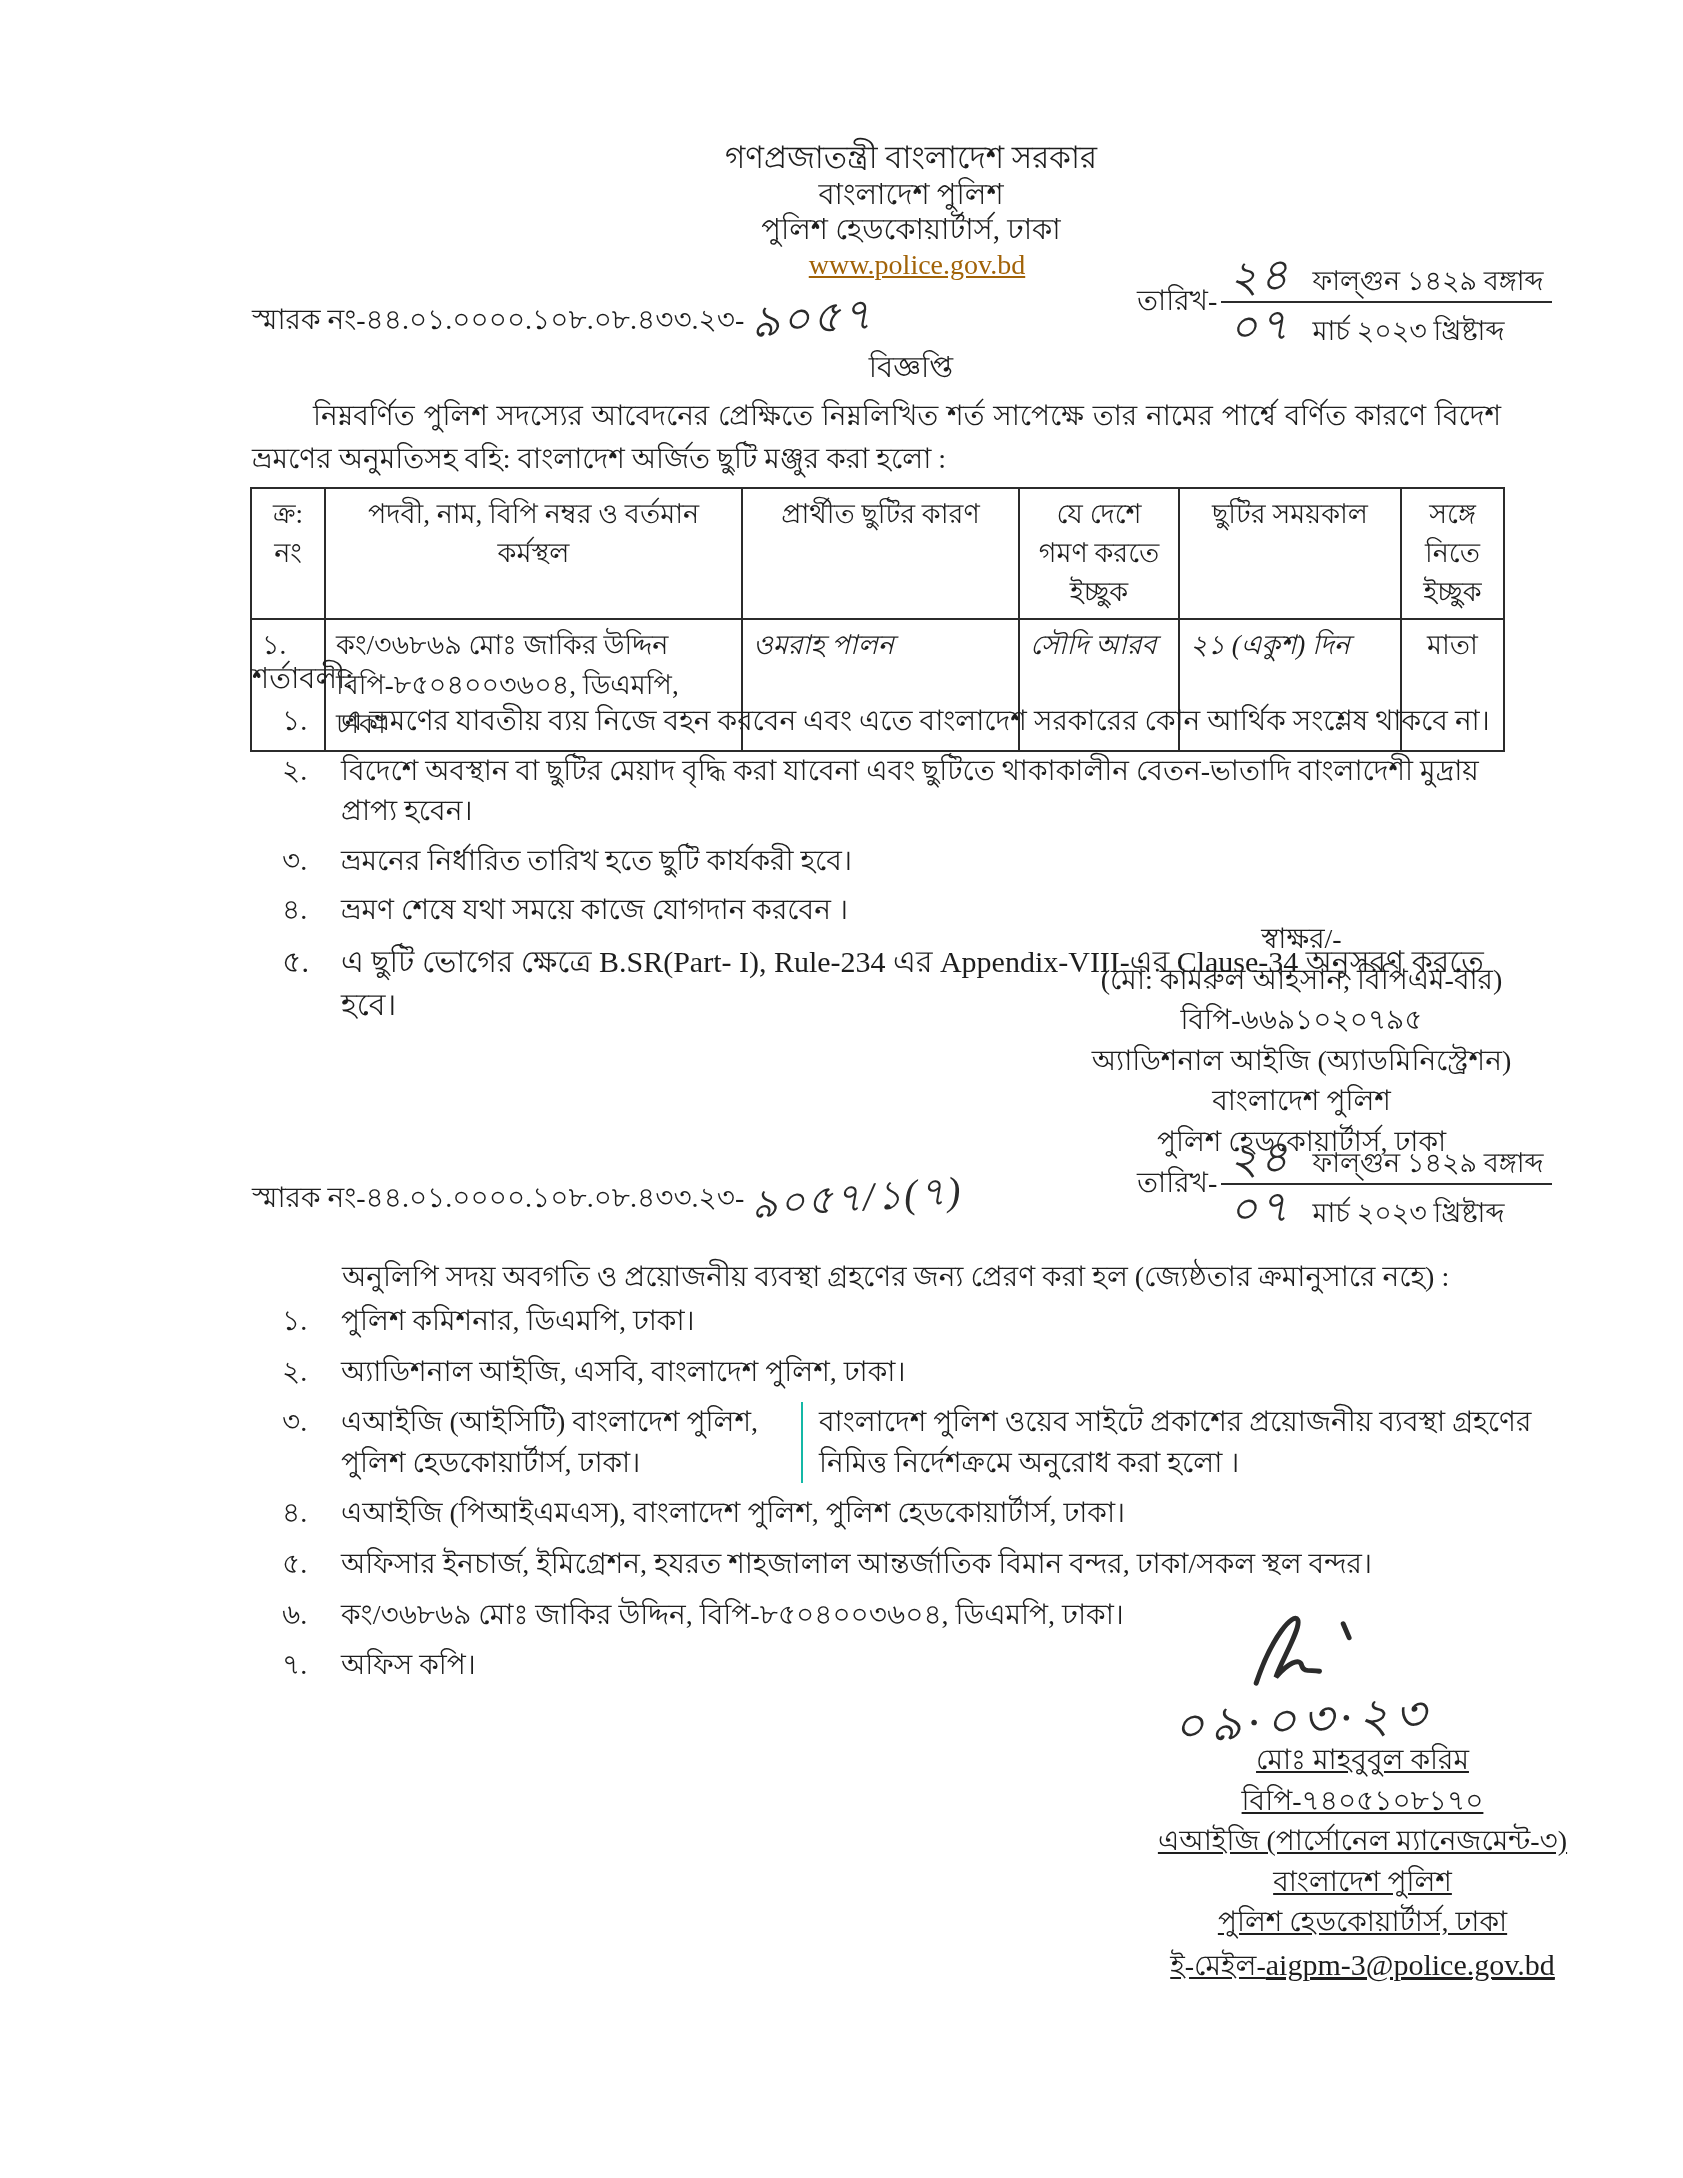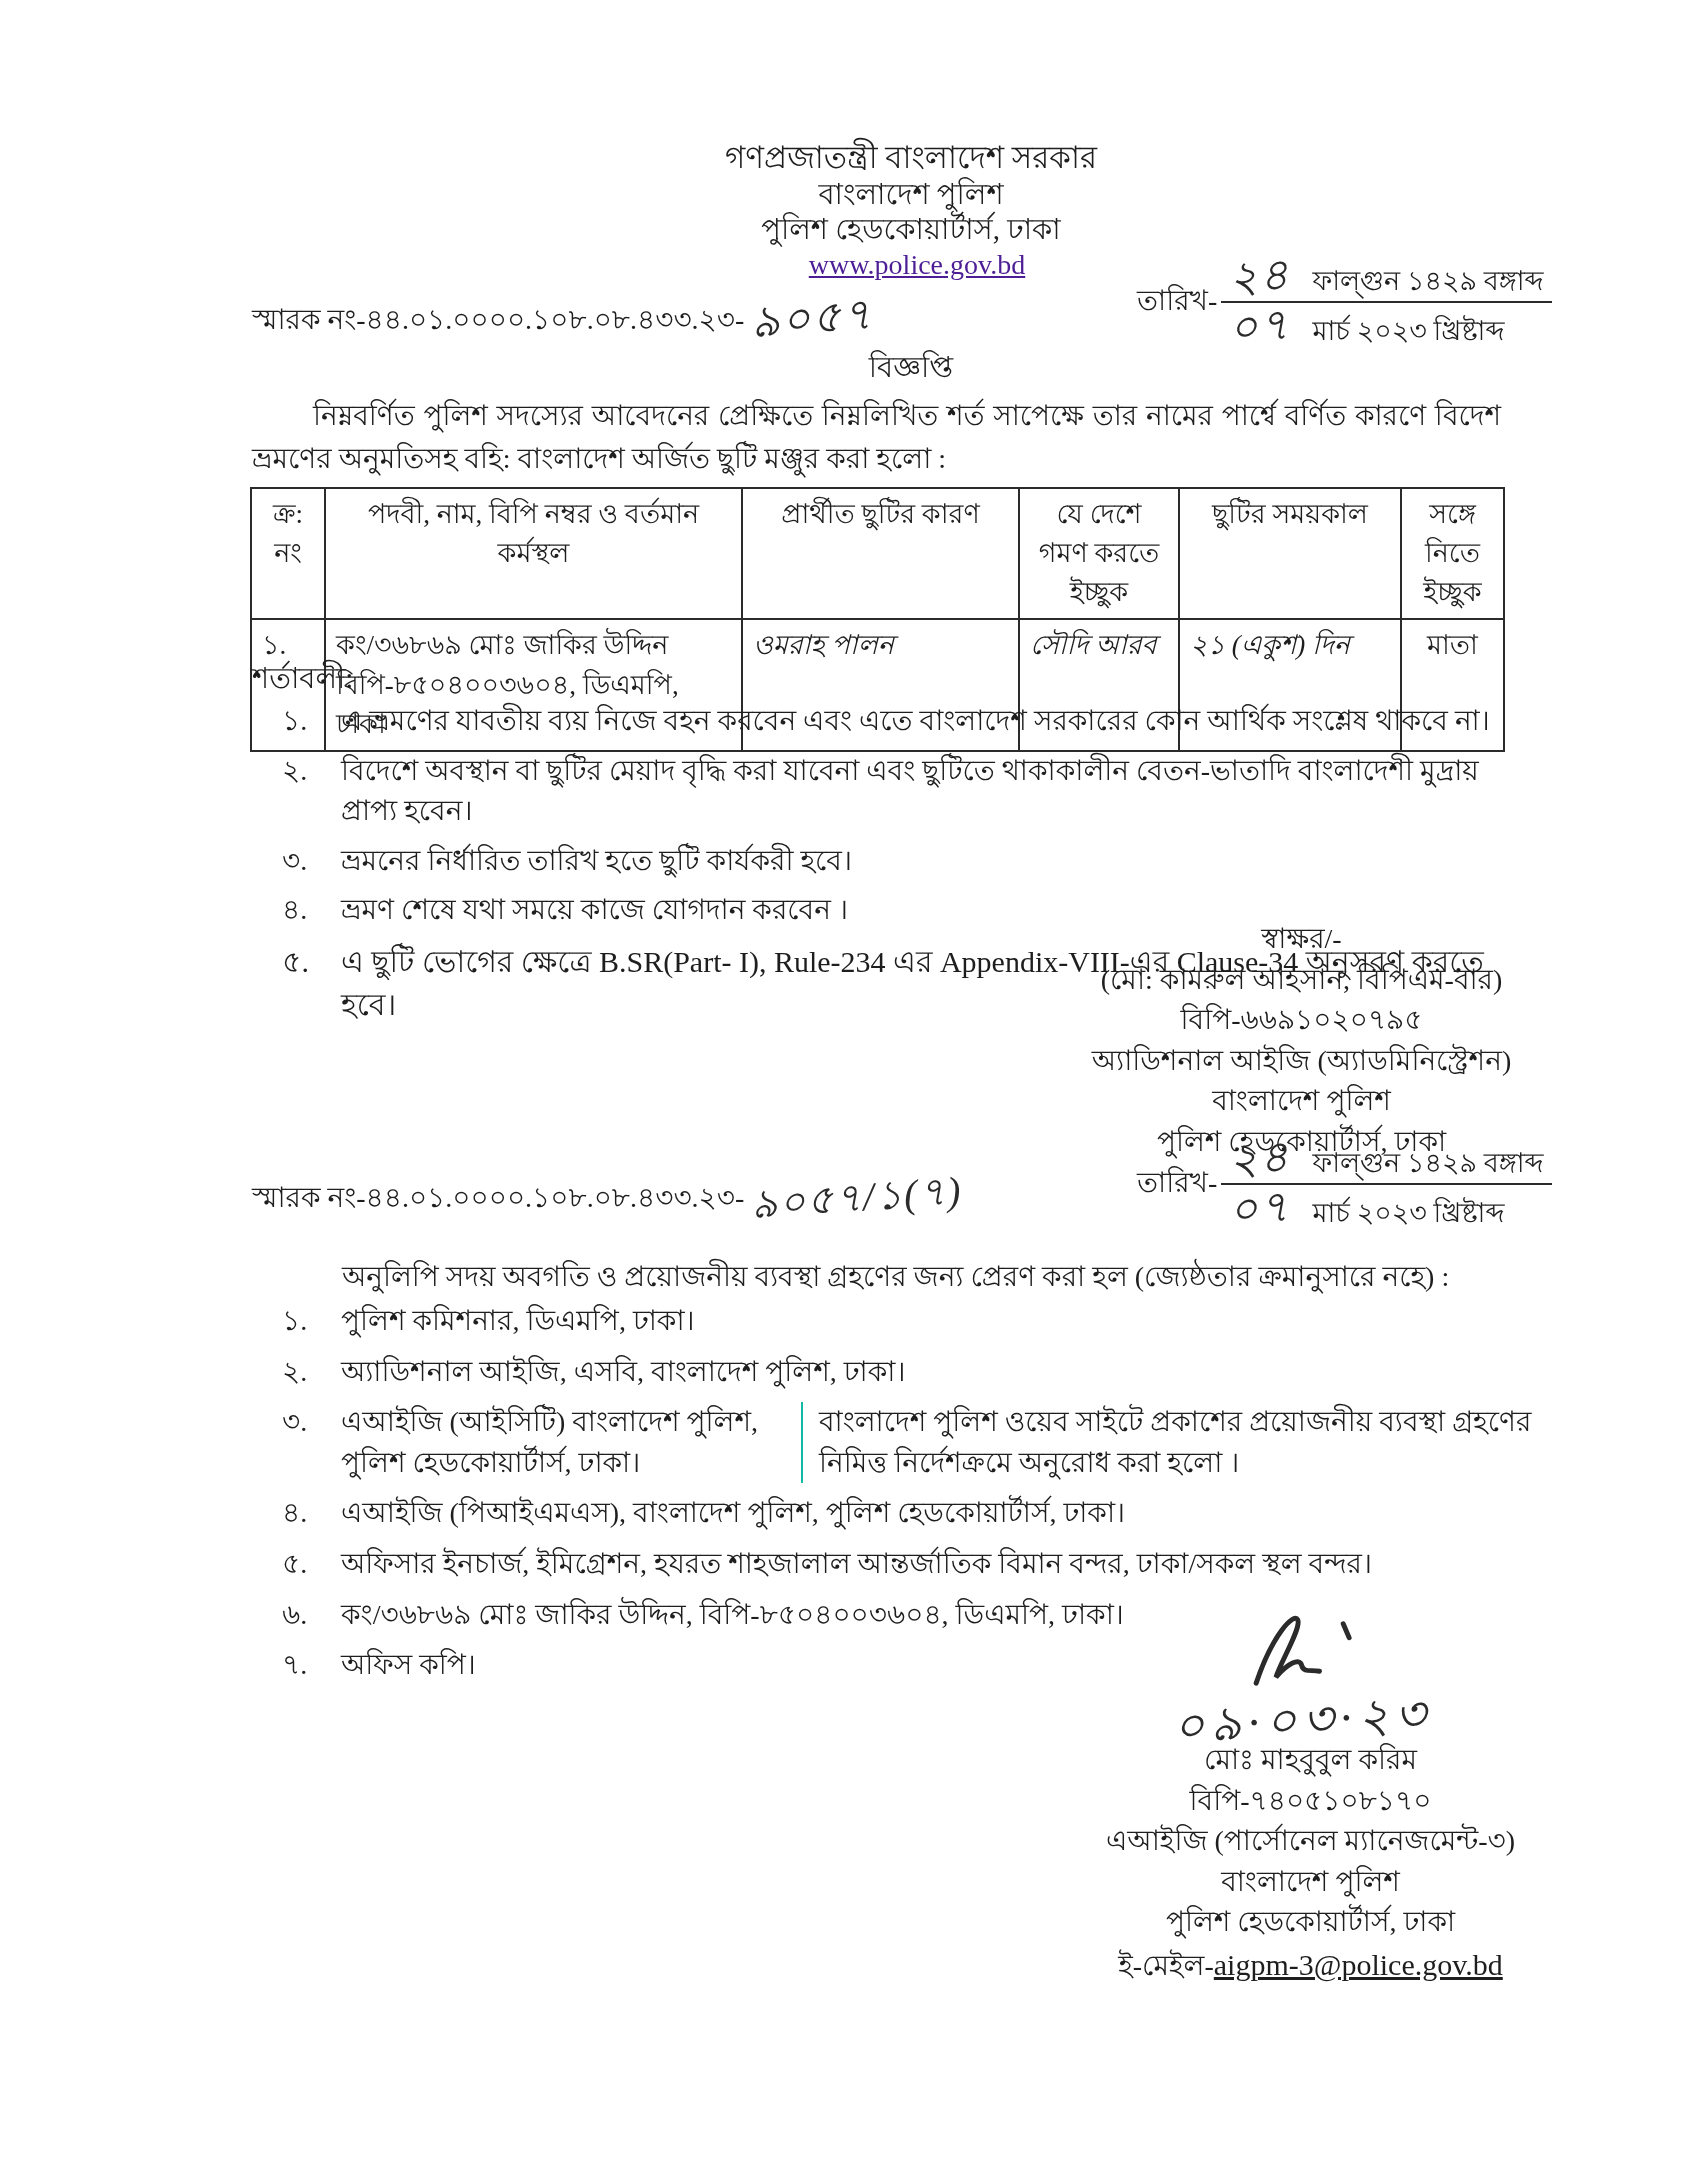--- a/index.html
+++ b/index.html
@@ -7,21 +7,21 @@
     position:relative;width:1683px;height:2178px;background:#ffffff;
     font-family:"Liberation Serif","DejaVu Serif",serif;
     color:#1e1e1e;overflow:hidden;margin:0 auto;
   }
   .abs{position:absolute;}
   
   .header-block{left:416px;top:139px;width:990px;text-align:center;line-height:1.22;}
   .header-block .l1{font-size:31px;}
   .header-block .l2,.header-block .l3{font-size:29px;}
   .header-block .site{font-size:28px;font-family:"Liberation Serif",serif;}
-  .header-block .site a{color:#4c1d95;text-decoration:underline;margin-left:12px;}
+  .header-block .site a{color:#a16207;text-decoration:underline;margin-left:12px;}
   
   .logo-box{left:1366px;top:145px;width:188px;height:121px;}
   
   .memo-line{left:252px;top:293px;font-size:28px;white-space:nowrap;}
   .memo-line2{left:252px;top:1174px;font-size:28px;white-space:nowrap;}
   .hw{font-style:italic;font-size:44px;line-height:1;display:inline-block;
       transform:rotate(-4deg);font-weight:400;color:#2b2b2b;letter-spacing:2px;
       position:relative;top:4px;}
   .hw-small{font-size:40px;}
   .date-block{display:flex;align-items:center;gap:4px;}
@@ -49,21 +49,21 @@
   td.c{text-align:left;font-style:italic;}
   td.mid{vertical-align:middle;text-align:center;}
   
   .cond-label{left:252px;top:655px;font-size:29px;}
   .cond-list{left:282px;top:701px;width:1238px;}
   .cond-item{display:flex;margin-bottom:9px;font-size:28px;line-height:1.45;}
   .cond-item .num{width:59px;flex:0 0 59px;}
   .latinish{font-size:30px;}
   
   .sig1{left:1044px;top:919px;width:515px;text-align:center;font-size:28px;line-height:1.45;}
-  .sig2{left:1048px;top:1740px;width:525px;text-align:center;font-size:28px;line-height:1.45;}
+  .sig2{left:1100px;top:1740px;width:525px;text-align:center;font-size:28px;line-height:1.45;text-decoration:underline;}
   .sig2 .email a{color:#1e1e1e;text-decoration:underline;font-size:30px;}
   
   .dist-intro{left:342px;top:1255px;width:1188px;font-size:28px;}
   .dist-list{left:282px;top:1301px;width:1247px;}
   .dist-item{display:flex;margin-bottom:10px;font-size:28px;line-height:1.45;}
   .dist-item .num{width:59px;flex:0 0 59px;}
   .dist-item .body{flex:1;display:flex;}
   .dist3-left{width:446px;flex:0 0 446px;padding-right:14px;}
   .dist3-note{border-left:2px solid #14b8a6;padding-left:16px;width:733px;}
   

